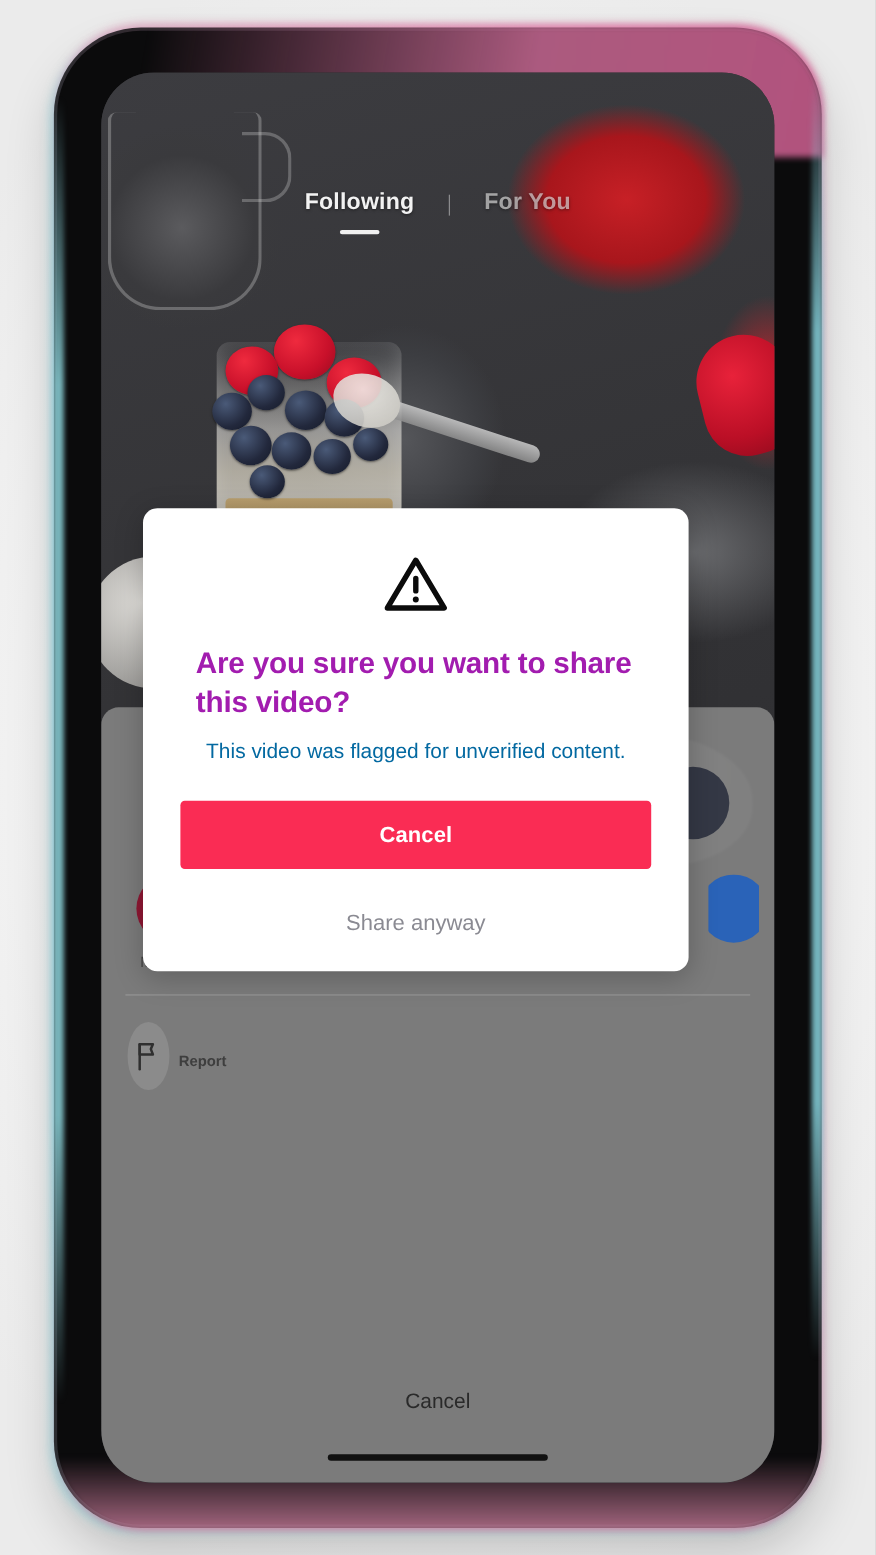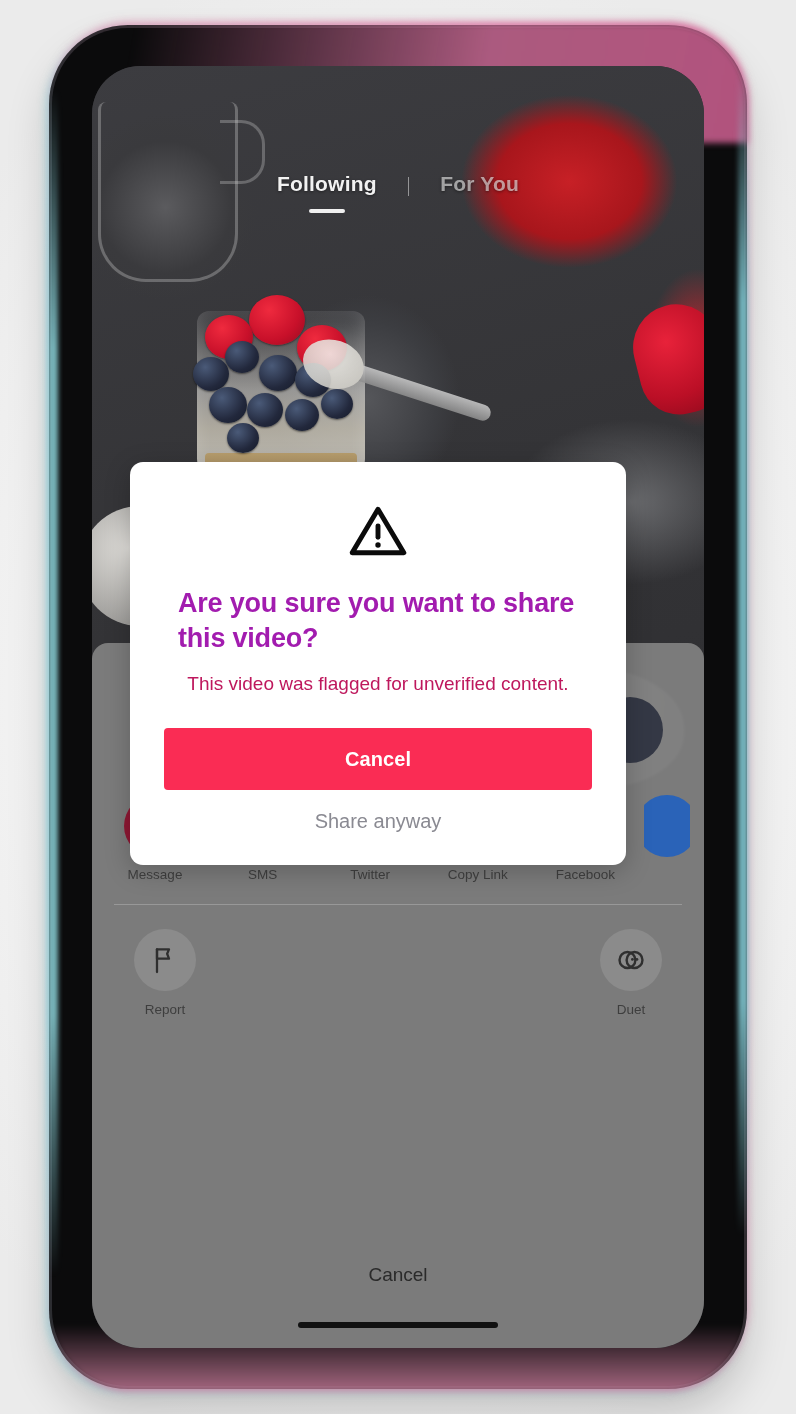--- a/index.html
+++ b/index.html
@@ -221,21 +221,21 @@
   #sheet-divider {
     height: 1px; margin: 20px 22px 0 22px;
     background: rgba(255,255,255,0.22);
   }
 
   #action-row {
     display: flex; justify-content: space-between;
     padding: 24px 24px 0 24px;
   }
   .action-item {
-    width: 98px; display: flex; flex-direction: column; align-items: center;
+    width: 98px; display: flex; align-items: center; font-weight: bold;
   }
   .action-icon {
     width: 62px; height: 62px; border-radius: 50%;
     background: rgba(255,255,255,0.12);
     display: flex; align-items: center; justify-content: center;
   }
   .action-label {
     margin-top: 10px; font-size: 13.5px; color: #3e3e3e;
     text-align: center; line-height: 1.3; width: 96px;
   }
@@ -262,33 +262,33 @@
     padding: 40px 34px 30px 34px;
     box-shadow: 0 6px 26px rgba(0,0,0,0.22);
   }
   #warn-icon-wrap { display: flex; justify-content: center; margin-bottom: 26px; }
   #dialog-title {
     font-size: 27px; font-weight: 700; color: #a21caf;
     text-align: left; line-height: 1.28; letter-spacing: -0.2px;
     padding: 0 14px;
   }
   #dialog-body {
-    margin-top: 16px; font-size: 19px; color: #be185d;
+    margin-top: 16px; font-size: 19px; color: #0369a1;
     text-align: center; line-height: 1.42; padding: 0 22px;
   }
   #btn-cancel {
     margin-top: 30px; width: 100%; height: 62px;
     background: #FA2C54; color: #fff;
     border: none; border-radius: 4px;
     font-family: "Liberation Sans", sans-serif;
     font-size: 20px; font-weight: 700; letter-spacing: .1px;
     cursor: pointer; display: flex; align-items: center; justify-content: center;
   }
   #btn-share-anyway {
-    margin-top: 16px; width: 100%;
+    margin-top: 34px; width: 100%;
     background: transparent; border: none;
     font-family: "Liberation Sans", sans-serif;
     font-size: 20px; color: #8a8a92; cursor: pointer;
     text-align: center; padding: 4px 0 2px 0;
   }
 </style>
 </head>
 <body>
 
 <div id="page">
@@ -420,31 +420,20 @@
             <div class="action-icon">
               <svg width="32" height="32" viewBox="0 0 24 24" fill="none" stroke="#2f2f2f" stroke-width="1.7" stroke-linecap="round" stroke-linejoin="round">
                 <path d="M6 21V4"></path>
                   <path d="M6 4h9l-1.4 3.3L15 11H6z"></path>
               </svg>
             </div>
             <div class="action-label">Report</div>
           </div>
 
 
-          <div class="action-item">
-            <div class="action-icon">
-              <svg width="34" height="34" viewBox="0 0 24 24" fill="none" stroke="#2f2f2f" stroke-width="1.7">
-                <circle cx="9.5" cy="12" r="5.6"></circle>
-                <circle cx="14.5" cy="12" r="5.6"></circle>
-                <circle cx="13" cy="11.6" r="1" fill="#2f2f2f" stroke="none"></circle>
-                <circle cx="16.2" cy="11.6" r="1" fill="#2f2f2f" stroke="none"></circle>
-              </svg>
-            </div>
-            <div class="action-label">Duet</div>
-          </div>
 
 
 
         </div>
 
         <div id="sheet-cancel">Cancel</div>
         <div id="home-indicator"></div>
       </div>
 
       <div id="modal-dialog">

